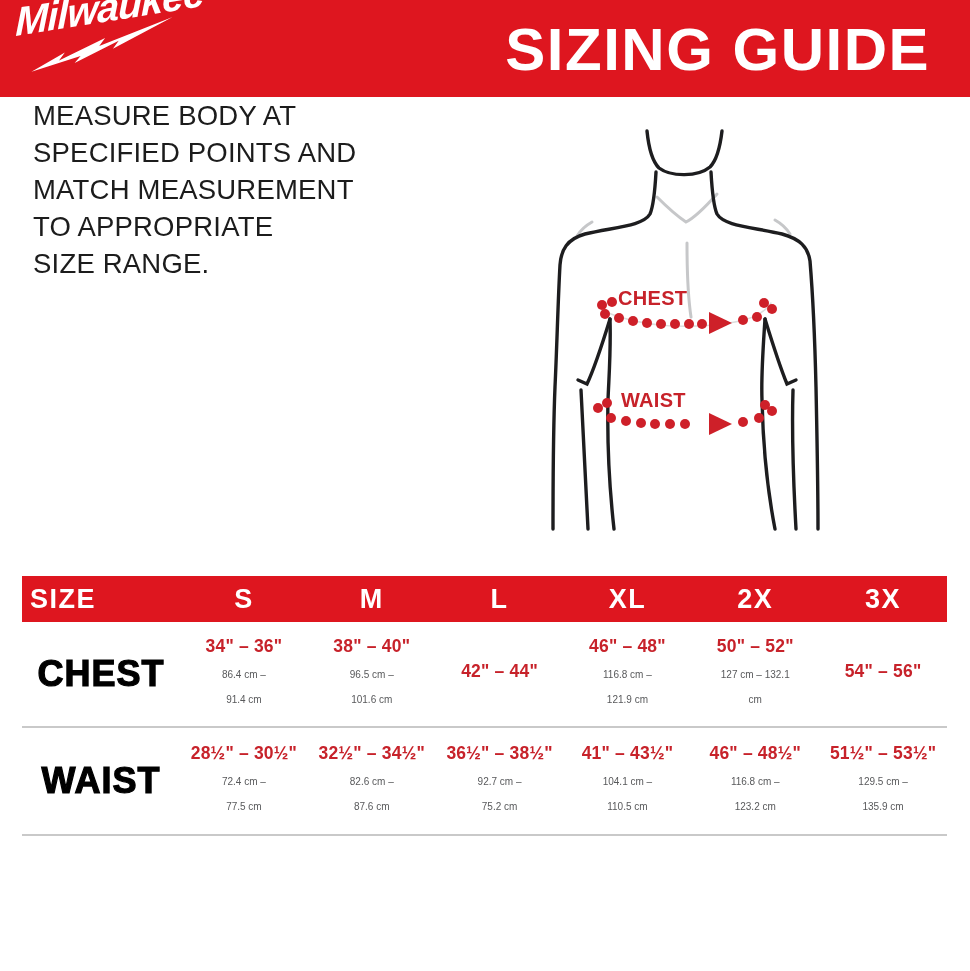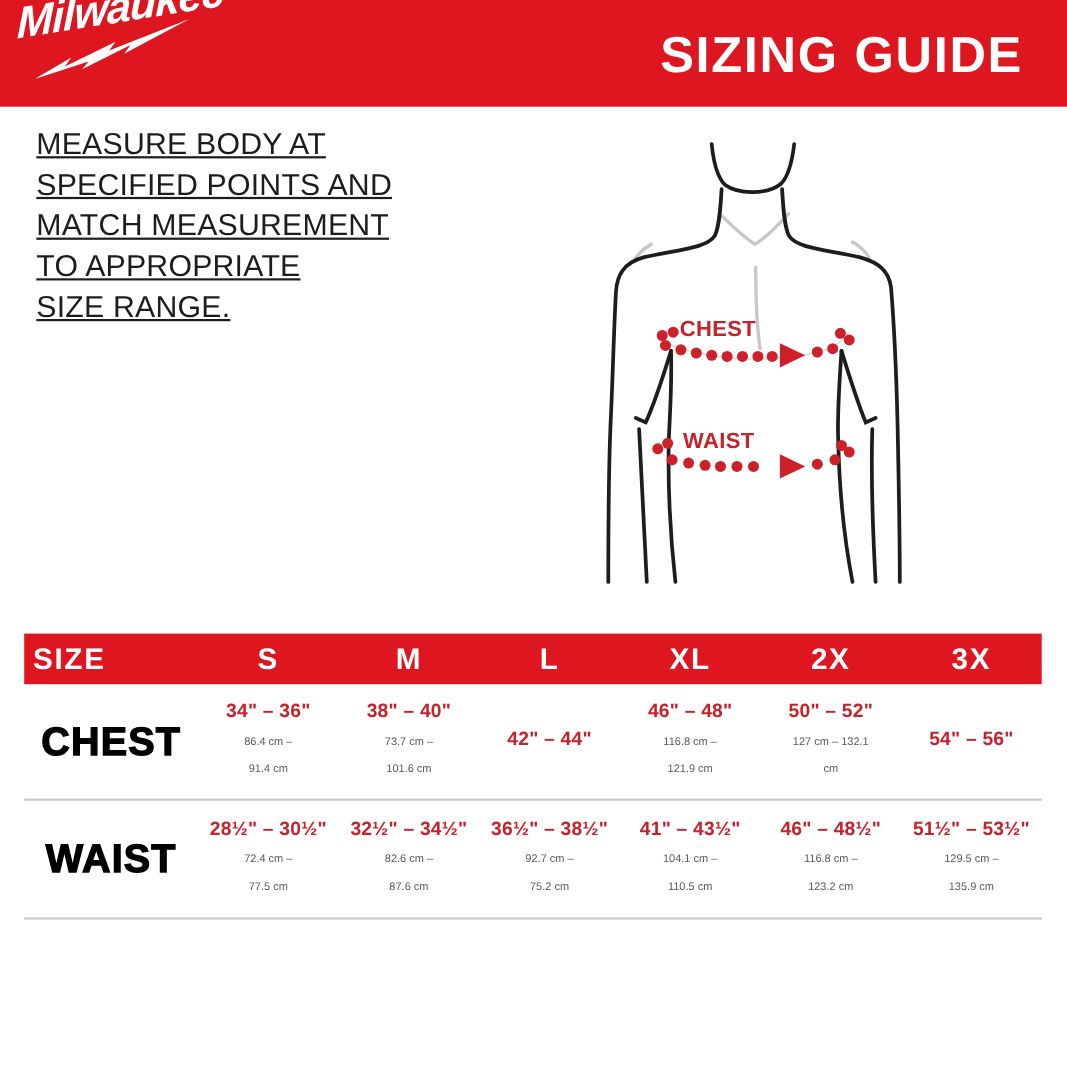--- a/index.html
+++ b/index.html
@@ -14,23 +14,23 @@
   .canvas{
     position:relative;width:970px;height:971px;background:#fff;overflow:hidden;
     font-family:"Liberation Sans",sans-serif;
   }
   
   .banner{position:absolute;left:0;top:0;width:970px;height:97px;background:var(--red);}
   .logo{position:absolute;left:12px;top:0px;color:#fff;transform:rotate(-9deg);transform-origin:left top;width:220px;}
   .logo-text{display:inline-block;font-style:italic;font-weight:bold;font-size:40px;letter-spacing:-1px;transform:skewX(-10deg);}
   .reg{font-size:11px;vertical-align:super;font-style:normal;}
   .bolt{display:block;margin:-4px 0 0 6px;}
-  .banner-title{position:absolute;right:40px;top:50%;transform:translateY(-50%);margin:0;color:#fff;font-size:46px;font-weight:bold;letter-spacing:1.5px;white-space:nowrap;}
-  
-  .instructions{position:absolute;left:33px;top:112px;margin:0;font-size:27.5px;line-height:37px;color:var(--ink);white-space:pre-line;letter-spacing:0.2px;text-decoration:underline;}
+  .banner-title{position:absolute;right:40px;top:50%;transform:translateY(-50%);margin:0;color:#fff;font-size:60px;font-weight:bold;letter-spacing:1.5px;white-space:nowrap;}
+  
+  .instructions{position:absolute;left:33px;top:97px;margin:0;font-size:27.5px;line-height:37px;color:var(--ink);white-space:pre-line;letter-spacing:0.2px;}
   
   .torso{position:absolute;left:535px;top:115px;margin:0;width:400px;height:430px;}
   .torso svg{display:block;}
   .fig-label{font-family:"Liberation Sans",sans-serif;font-size:20px;font-weight:bold;fill:var(--mred);letter-spacing:0.3px;}
   
   .size-table{position:absolute;left:22px;top:576px;width:925px;}
   .thead{display:grid;grid-template-columns:158px repeat(6,1fr);height:46px;background:var(--red);align-items:center;color:#fff;font-weight:bold;font-size:27px;letter-spacing:1.5px;}
   .thead .th{text-align:center;}
   .thead .size-col{text-align:left;padding-left:8px;}
   .trow{display:grid;grid-template-columns:158px repeat(6,1fr);align-items:center;}
@@ -137,21 +137,21 @@
 
     <div class="trow chest">
       <div class="rlabel">CHEST</div>
       <div class="cell">
         <div class="in">34" – 36"</div>
         <div class="cm">86.4 cm –
 91.4 cm</div>
       </div>
       <div class="cell">
         <div class="in">38" – 40"</div>
-        <div class="cm">73.7 cm –
+        <div class="cm">96.5 cm –
 101.6 cm</div>
       </div>
       <div class="cell">
         <div class="in">42" – 44"</div>
       </div>
       <div class="cell">
         <div class="in">46" – 48"</div>
         <div class="cm">116.8 cm –
 121.9 cm</div>
       </div>

